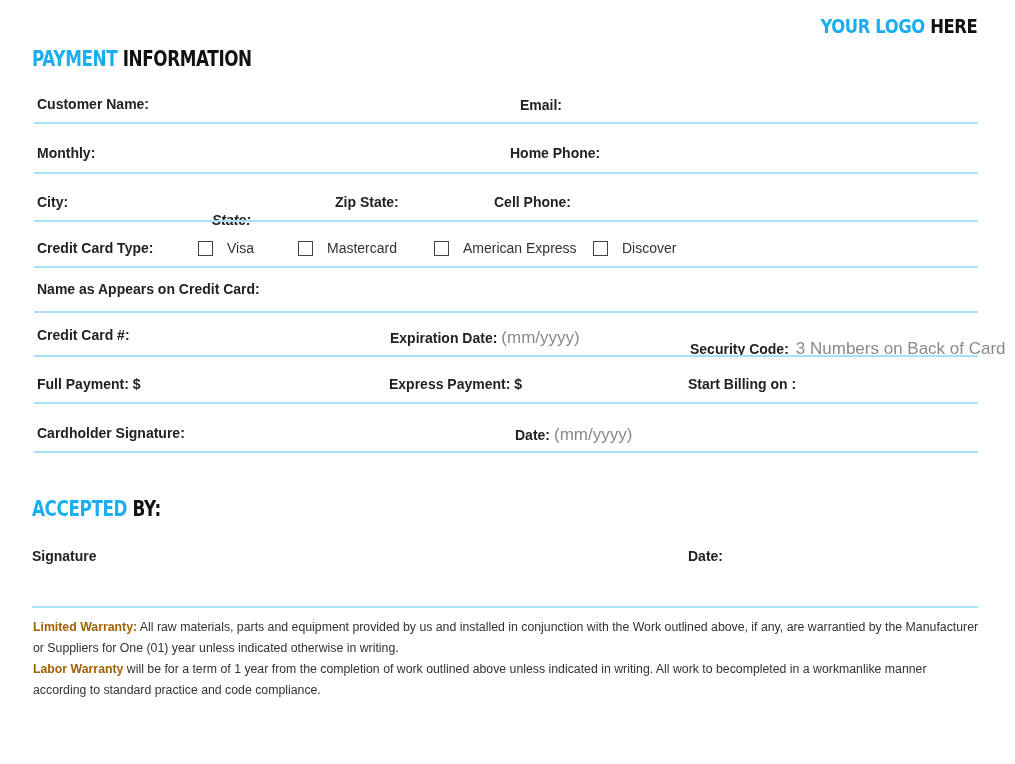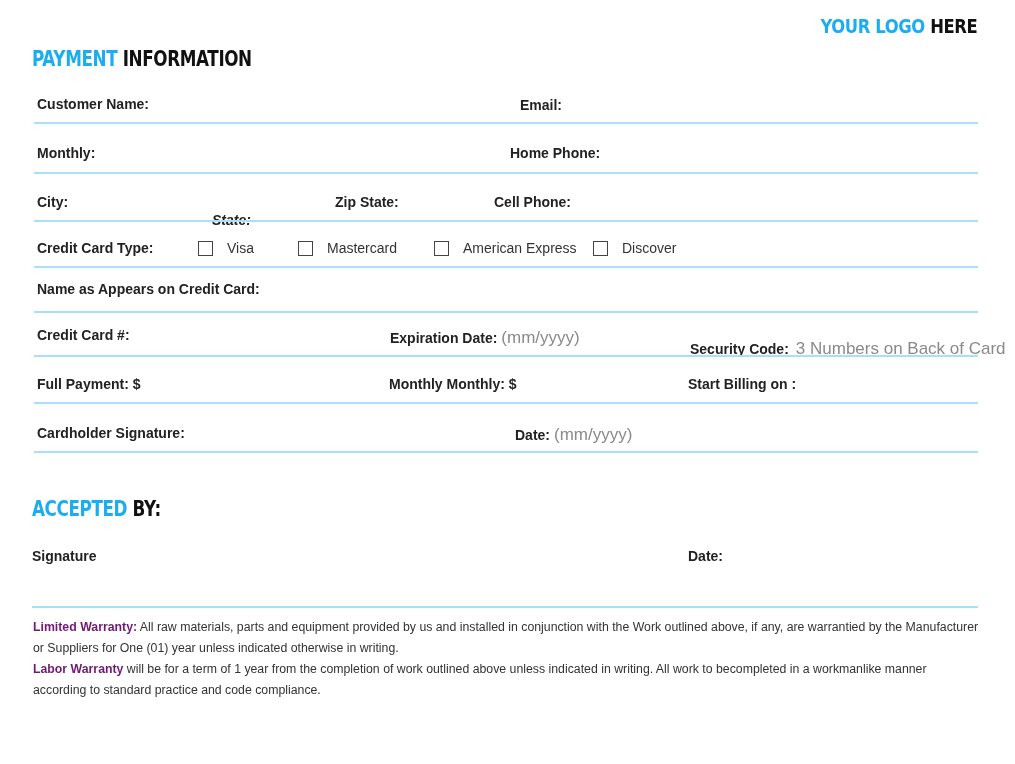--- a/index.html
+++ b/index.html
@@ -12,21 +12,21 @@
              letter-spacing: -0.5px; transform: scaleX(0.80); transform-origin: left center; white-space: nowrap; }
   .accent { color: #1aaef0; }
   .dark { color: #111111; }
   .lbl { font-size: 14px; font-weight: bold; color: #222; white-space: nowrap; }
   .hint { font-size: 17px; font-weight: normal; color: #8a8a8a; margin-left: 4px; }
   .rule { height: 2px; background: #a8e0f5; left: 34px; width: 944px; }
   .cb-wrap { display: flex; align-items: center; white-space: nowrap; }
   .cb { width: 15px; height: 15px; border: 1.5px solid #444; box-sizing: border-box; margin-right: 14px; background: #fff; }
   .cb-lbl { font-size: 14px; color: #333; }
   .terms { left: 33px; width: 950px; font-size: 12.3px; line-height: 21px; color: #333; }
-  .terms b { color: #701a75; }
+  .terms b { color: #a16207; }
 </style>
 </head>
 <body>
 
 <div class="abs logo">
   <span class="accent">YOUR LOGO</span>
   <span class="dark">HERE</span>
 </div>
 
 <div class="abs h-title" style="left:32px; top:47px;">
@@ -73,21 +73,21 @@
 <div class="abs lbl" style="left:37px; top:327px;">Credit Card #:</div>
 <div class="abs lbl" style="left:390px; top:328px;">
   <span>Expiration Date:</span><span class="hint">(mm/yyyy)</span>
 </div>
 <div class="abs lbl" style="left:690px; top:329px;margin-top:10px;">
   <span>Security Code:</span><span class="hint" style="margin-left:7px;">3 Numbers on Back of Card</span>
 </div>
 <div class="abs rule" style="top:355px;"></div>
 
 <div class="abs lbl" style="left:37px; top:376px;">Full Payment: $</div>
-<div class="abs lbl" style="left:389px; top:376px;">Monthly Monthly: $</div>
+<div class="abs lbl" style="left:389px; top:376px;">Express Payment: $</div>
 <div class="abs lbl" style="left:688px; top:376px;">Start Billing on :</div>
 <div class="abs rule" style="top:402px;"></div>
 
 <div class="abs lbl" style="left:37px; top:425px;">Cardholder Signature:</div>
 <div class="abs lbl" style="left:515px; top:425px;">
   <span>Date:</span><span class="hint">(mm/yyyy)</span>
 </div>
 <div class="abs rule" style="top:451px;"></div>
 
 <div class="abs h-title" style="left:32px; top:497px;">

